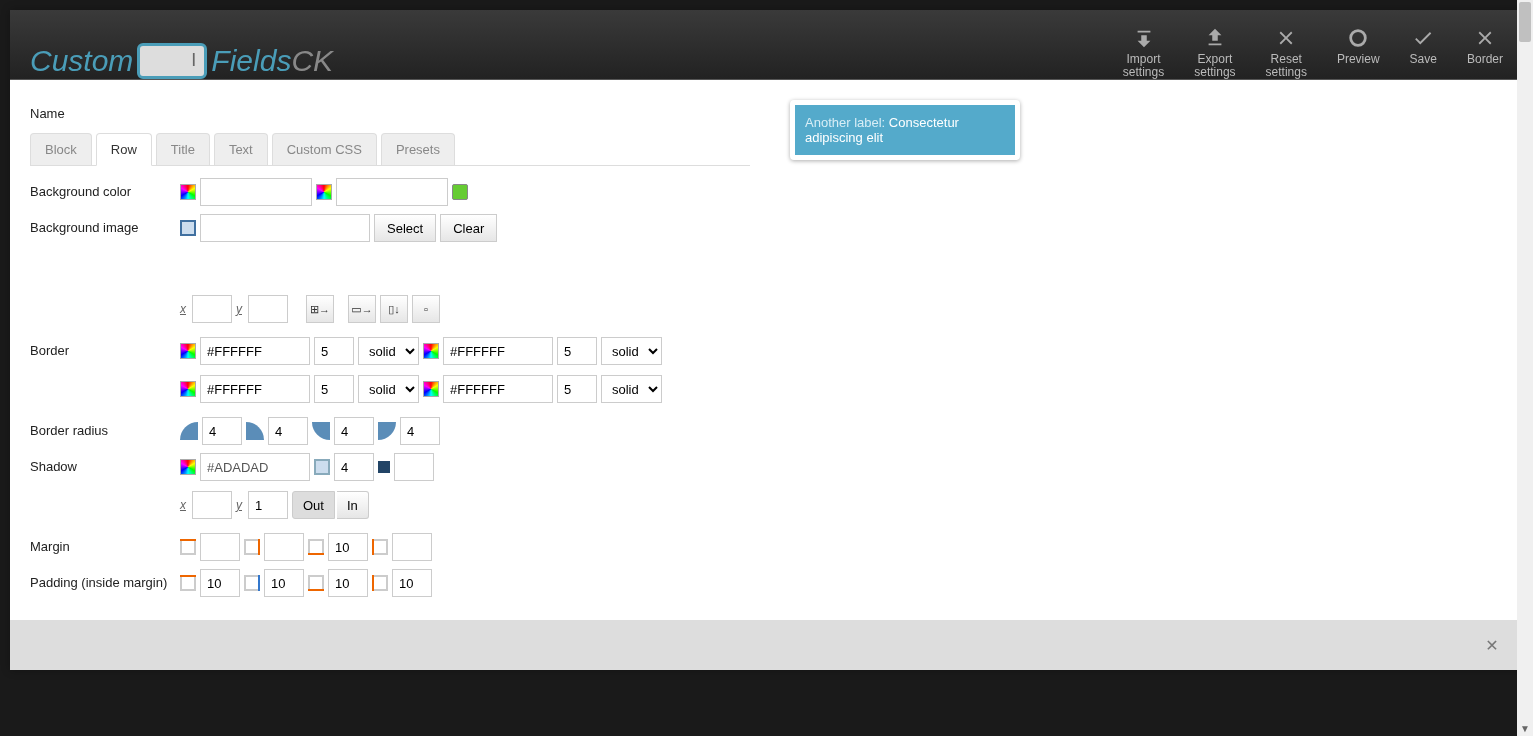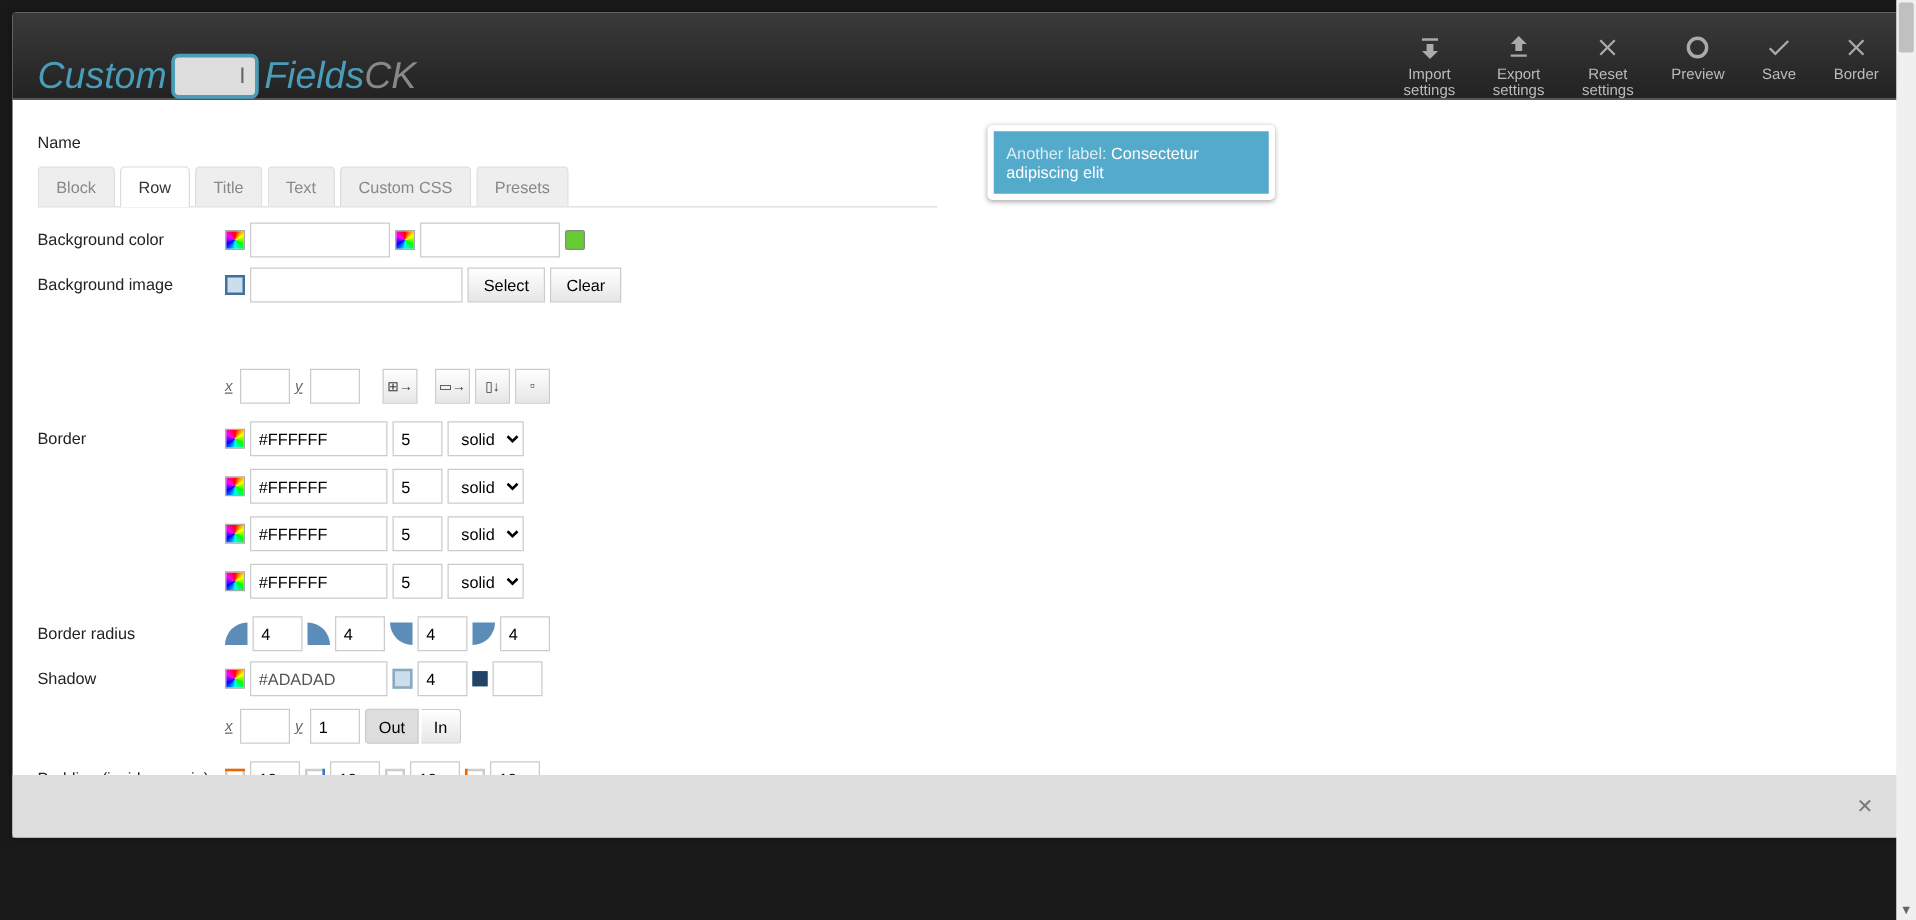--- a/index.html
+++ b/index.html
@@ -296,21 +296,21 @@
             <span style="width:6px;"></span>
             <span class="iconbtn">▭→</span>
             <span class="iconbtn">▯↓</span>
             <span class="iconbtn">▫</span>
           </div>
         </div>
       </div>
 
       <div class="row-field">
         <div class="lbl">Border</div>
-        <div class="ctl" style="flex-direction:column; align-items:flex-start;">
+        <div class="ctl" style="align-items:flex-start;">
           <div class="sub-row">
             <span class="color-swatch"></span>
             <input type="text" class="input-med" value="#FFFFFF" style="">
             <input type="text" class="input-sm" value="5" style="">
             <select><option>solid</option></select>
           </div>
           <div class="sub-row">
             <span class="color-swatch"></span>
             <input type="text" class="input-med" value="#FFFFFF" style="">
             <input type="text" class="input-sm" value="5" style="">
@@ -362,20 +362,33 @@
             <span class="xy-label">y</span>
             <input type="text" class="input-sm" value="1" style="">
             <div class="btn-row">
               <button class="btn active">Out</button>
               <button class="btn">In</button>
             </div>
           </div>
         </div>
       </div>
 
+      <div class="row-field">
+        <div class="lbl">Margin</div>
+        <div class="ctl">
+          <span class="side-icon top"></span>
+          <input type="text" class="input-xs" value="" style="">
+          <span class="side-icon right"></span>
+          <input type="text" class="input-xs" value="" style="">
+          <span class="side-icon bottom"></span>
+          <input type="text" class="input-xs" value="10" style="">
+          <span class="side-icon left"></span>
+          <input type="text" class="input-xs" value="" style="">
+        </div>
+      </div>
 
       <div class="row-field">
         <div class="lbl">Padding (inside margin)</div>
         <div class="ctl">
           <span class="side-icon top"></span>
           <input type="text" class="input-xs" value="10" style="">
           <span class="side-icon pad-right"></span>
           <input type="text" class="input-xs" value="10" style="">
           <span class="side-icon bottom"></span>
           <input type="text" class="input-xs" value="10" style="">

